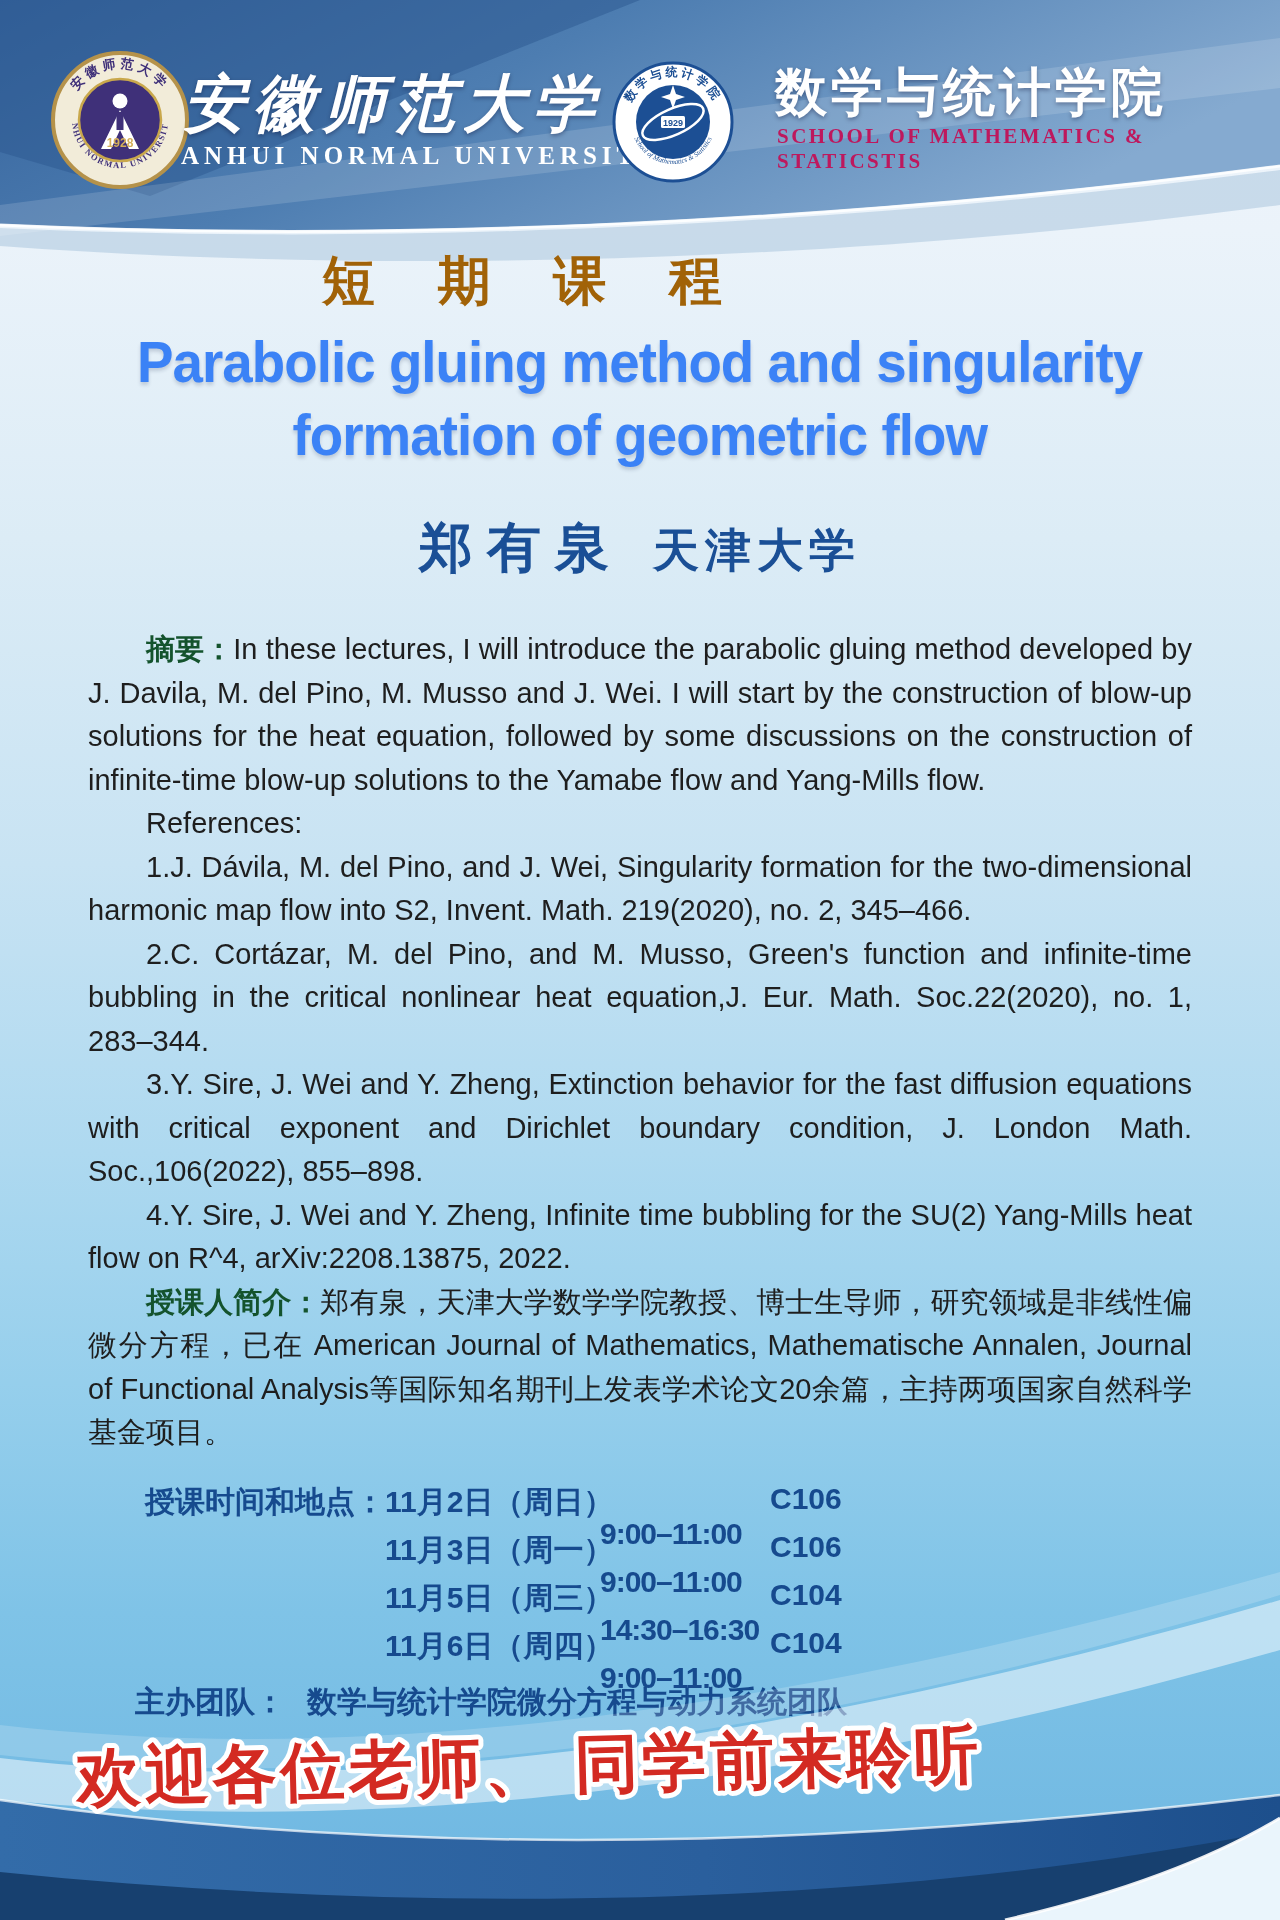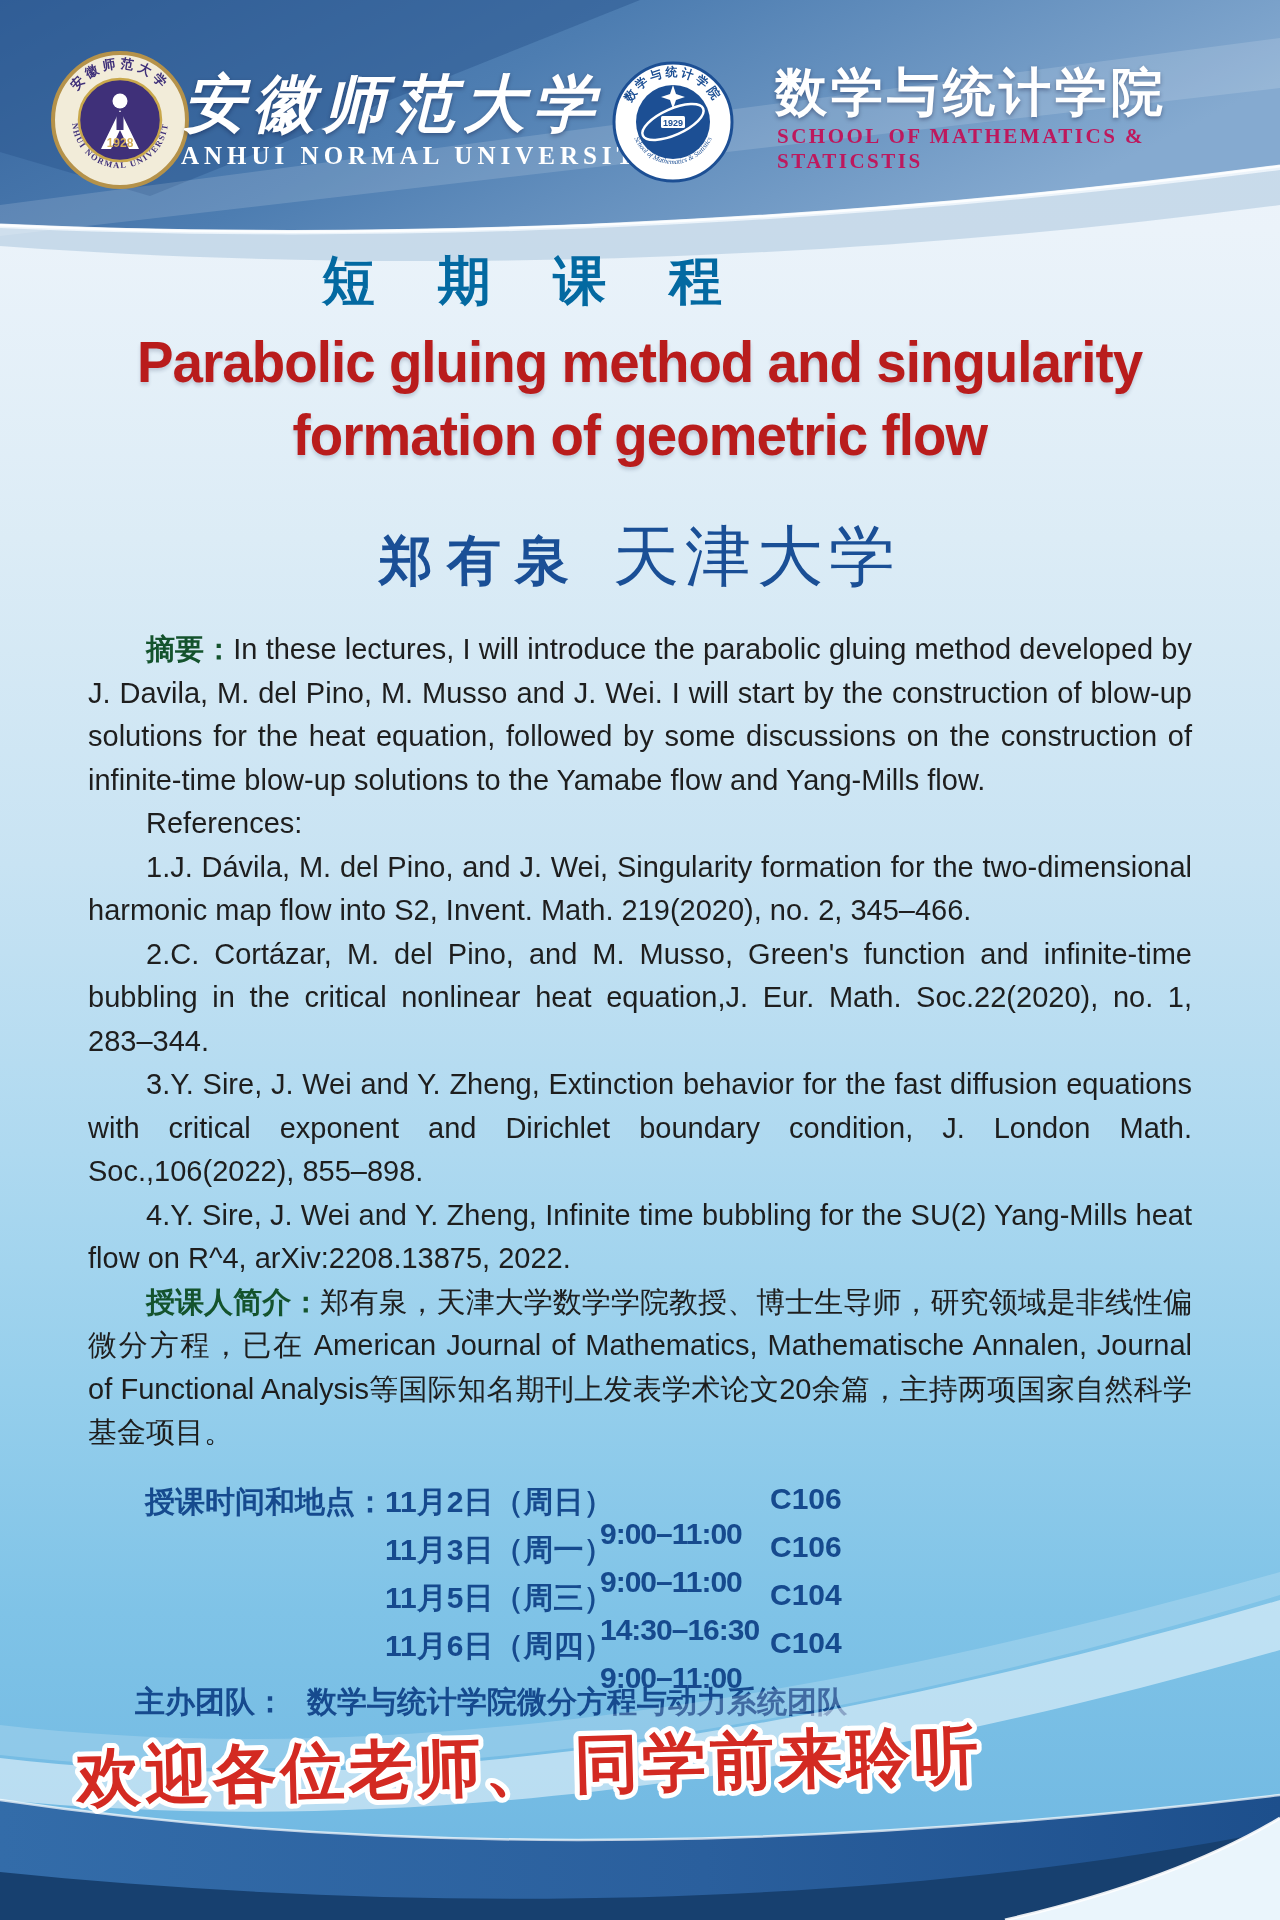--- a/index.html
+++ b/index.html
@@ -13,29 +13,29 @@
   .seal{position:absolute;}
   .uni-cn{position:absolute;left:183px;top:62px;color:#ffffff;font-size:62px;font-weight:bold;
     letter-spacing:8px;text-shadow:0 2px 4px rgba(0,0,40,.35);font-style:italic;}
   .uni-en{position:absolute;left:181px;top:142px;color:#ffffff;font-size:25px;font-weight:bold;
     font-family:"Liberation Serif","DejaVu Serif",serif;letter-spacing:5px;}
   .school-cn{position:absolute;left:775px;top:58px;color:#ffffff;font-size:52px;font-weight:bold;
     letter-spacing:4px;text-shadow:0 2px 4px rgba(0,0,40,.35);}
   .school-en{position:absolute;left:777px;top:124px;color:#be185d;font-size:21px;font-weight:bold;
     font-family:"Liberation Serif","DejaVu Serif",serif;letter-spacing:2.5px;}
   
-  .course-type{position:absolute;top:246px;left:0;width:1044px;text-align:center;color:#0369a1;
+  .course-type{position:absolute;top:246px;left:0;width:1044px;text-align:center;color:#a16207;
     font-size:53px;font-weight:900;letter-spacing:24px;text-indent:24px;}
-  .title-en{position:absolute;top:326px;left:0;width:1280px;text-align:center;color:#b91c1c;
+  .title-en{position:absolute;top:326px;left:0;width:1280px;text-align:center;color:#3b82f6;
     font-size:57px;font-weight:bold;line-height:73px;letter-spacing:-1px;
     text-shadow:0 3px 4px rgba(20,40,80,.18);}
   .title-en .tline{display:inline-block;transform:scaleX(.96);}
   .speaker{position:absolute;top:512px;left:0;width:1280px;text-align:center;color:#1a4f96;}
   .speaker .sname{font-size:54px;font-weight:900;letter-spacing:14px;}
-  .speaker .saff{font-size:66px;font-weight:400;letter-spacing:6px;margin-left:30px;}
+  .speaker .saff{font-size:46px;font-weight:700;letter-spacing:6px;margin-left:30px;}
   
   .flow{position:absolute;top:628px;left:88px;width:1104px;color:#1e1e1e;
     font-size:29px;line-height:43.5px;text-align:justify;}
   .flow p{margin:0;text-indent:58px;}
   .lbl{color:#14532d;font-weight:bold;}
   
   .schedule{position:absolute;left:135px;top:1482px;color:#164a8e;font-weight:bold;font-size:30px;}
   .srow{height:48px;white-space:nowrap;}
   .srow span{display:inline-block;vertical-align:top;}
   .c0{width:250px;text-align:right;}

